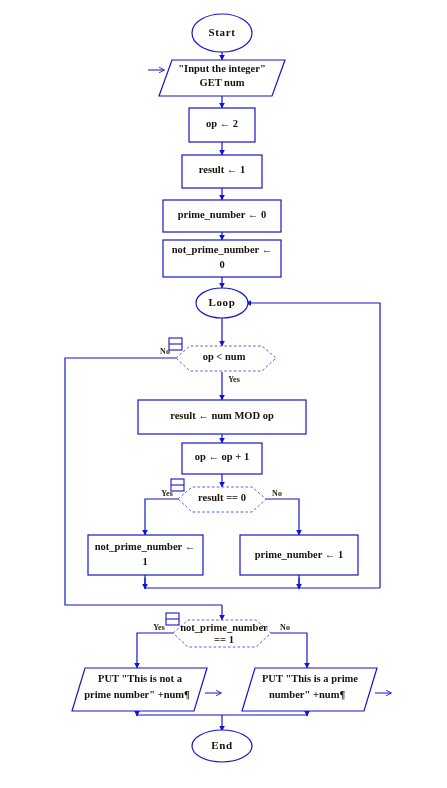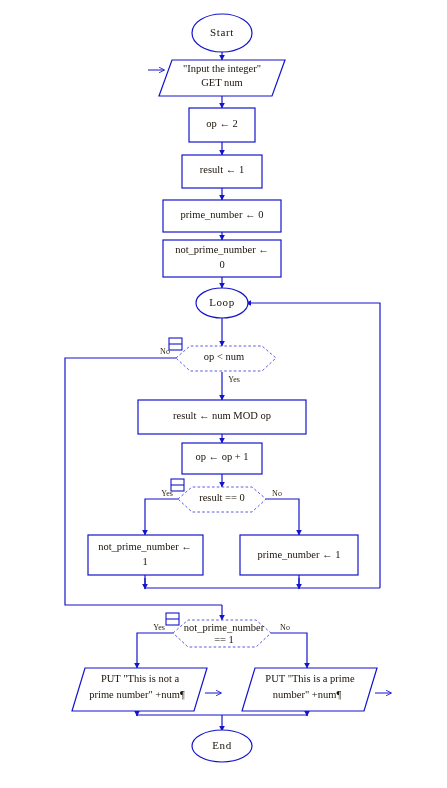--- a/index.html
+++ b/index.html
@@ -14,20 +14,21 @@
     position: relative;
     overflow: hidden;
     font-family: "Liberation Serif", "DejaVu Serif", serif;
   }
   #flow-root {
     position: absolute;
     left: 0;
     top: 0;
     width: 447px;
     height: 788px;
+    font-weight: bold;
   }
   svg.flow-canvas {
     position: absolute;
     left: 0;
     top: 0;
     width: 447px;
     height: 788px;
     display: block;
   }
   .node-text {

